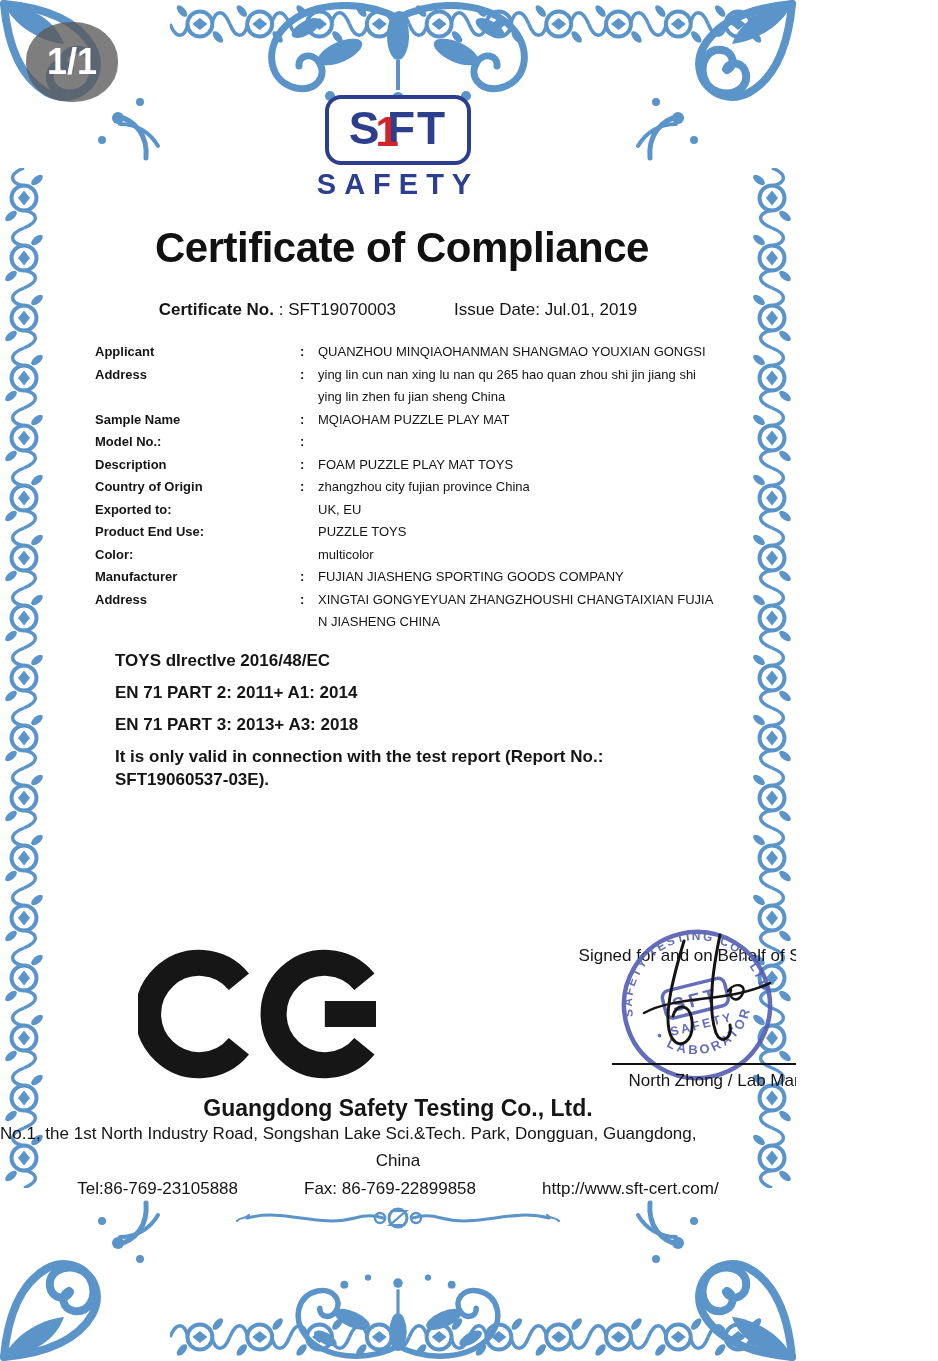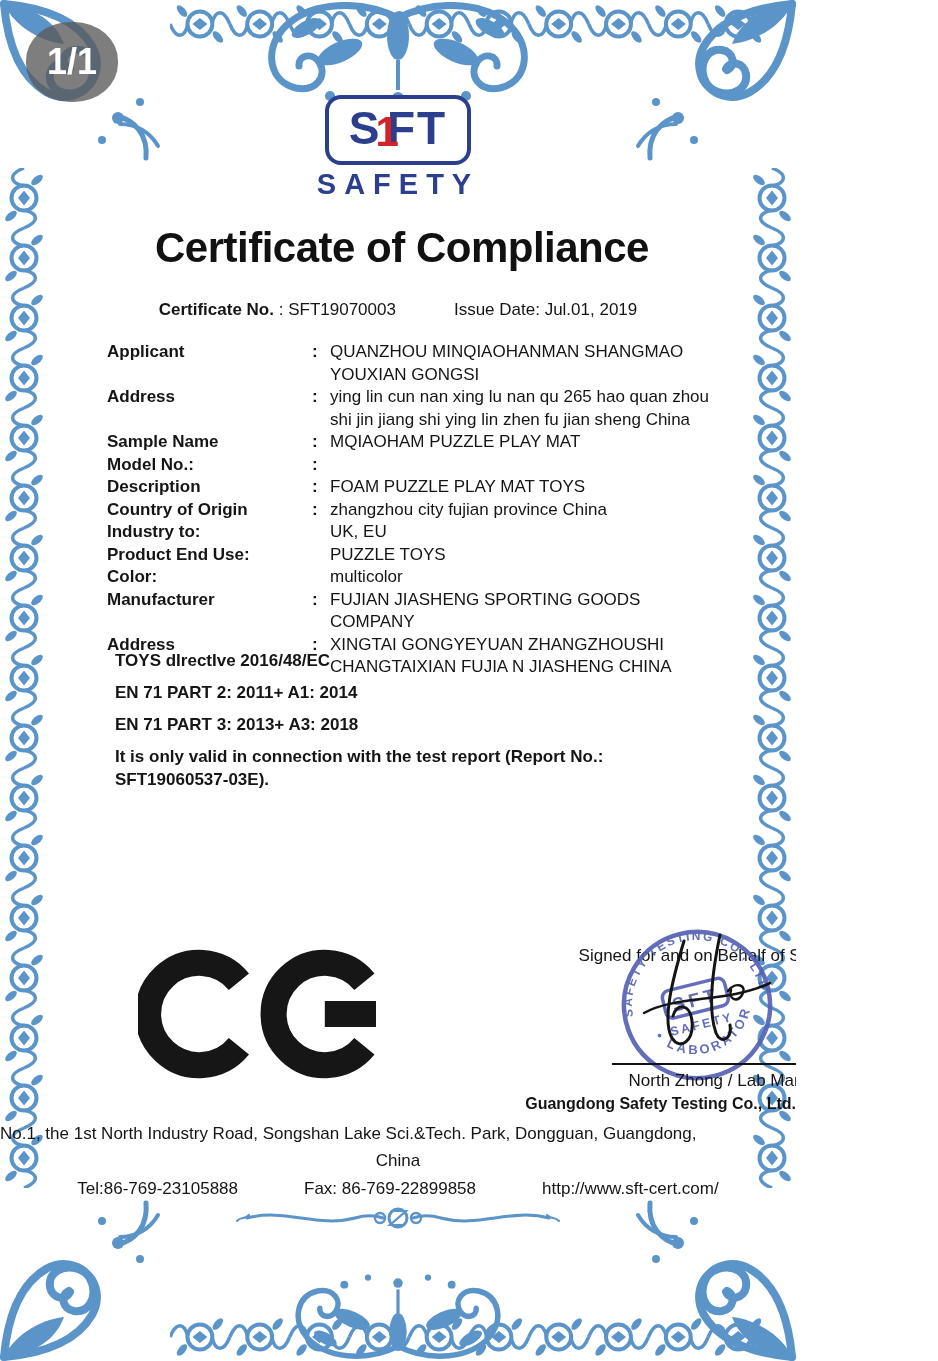--- a/index.html
+++ b/index.html
@@ -32,39 +32,39 @@
                  position:relative;z-index:2;transform:translateY(4px);}
   .logo-sub{margin-top:3px;font-size:29px;font-weight:bold;color:#2c3e8e;letter-spacing:8px;}
 
   .title{position:absolute;top:224px;left:8px;right:0;text-align:center;
          font-size:42px;font-weight:bold;color:#111;letter-spacing:-0.5px;}
 
   .certline{position:absolute;top:300px;left:0;right:0;display:flex;justify-content:center;
             gap:58px;font-size:17px;}
   .certline b{font-weight:bold;}
 
-  .fields{position:absolute;top:341px;left:95px;right:78px;font-size:17px;line-height:22.5px;margin-left:12px;}
+  .fields{position:absolute;top:341px;left:95px;right:78px;font-size:13px;line-height:22.5px;}
   .frow{display:flex;}
   .flabel{flex:0 0 205px;font-weight:bold;}
   .fcolon{flex:0 0 18px;font-weight:bold;}
   .fvalue{flex:1;}
 
   .statement{position:absolute;top:648px;left:115px;right:92px;font-size:17px;font-weight:bold;line-height:23px;}
   .std{margin-top:9px;}
   .std0{margin-top:1px;}
   .validity{margin-top:9px;}
 
   .ce{position:absolute;left:138px;top:944px;}
   .signedfor{position:absolute;left:545px;top:946px;width:310px;text-align:center;font-size:17px;}
   .stamp{position:absolute;left:610px;top:918px;}
   .sigscrawl{position:absolute;left:632px;top:933px;}
   .sigline{position:absolute;left:612px;top:1063px;width:243px;border-top:2px solid #111;}
   .signer{position:absolute;left:598px;top:1071px;width:270px;text-align:center;font-size:17px;}
 
-  .f-company{position:absolute;top:1095px;left:0;right:0;text-align:right;font-size:16px;font-weight:bold;}
+  .f-company{position:absolute;top:1095px;left:0;right:0;text-align:center;font-size:23px;font-weight:bold;}
   .f-addr1{position:absolute;top:1124px;left:0;right:0;text-align:left;font-size:17px;}
   .f-addr2{position:absolute;top:1151px;left:0;right:0;text-align:center;font-size:17px;}
   .f-contact{position:absolute;top:1179px;left:0;right:0;display:flex;justify-content:center;
              gap:66px;font-size:17px;}
 </style>
 </head>
 <body>
 
 <div class="page">
 
@@ -256,21 +256,21 @@
           <span class="flabel">Description</span>
           <span class="fcolon">:</span>
           <span class="fvalue">FOAM PUZZLE PLAY MAT TOYS</span>
         </div>
       <div class="frow">
           <span class="flabel">Country of Origin</span>
           <span class="fcolon">:</span>
           <span class="fvalue">zhangzhou city fujian province China</span>
         </div>
       <div class="frow">
-          <span class="flabel">Industry to:</span>
+          <span class="flabel">Exported to:</span>
           <span class="fcolon"></span>
           <span class="fvalue">UK, EU</span>
         </div>
       <div class="frow">
           <span class="flabel">Product End Use:</span>
           <span class="fcolon"></span>
           <span class="fvalue">PUZZLE TOYS</span>
         </div>
       <div class="frow">
           <span class="flabel">Color:</span>

